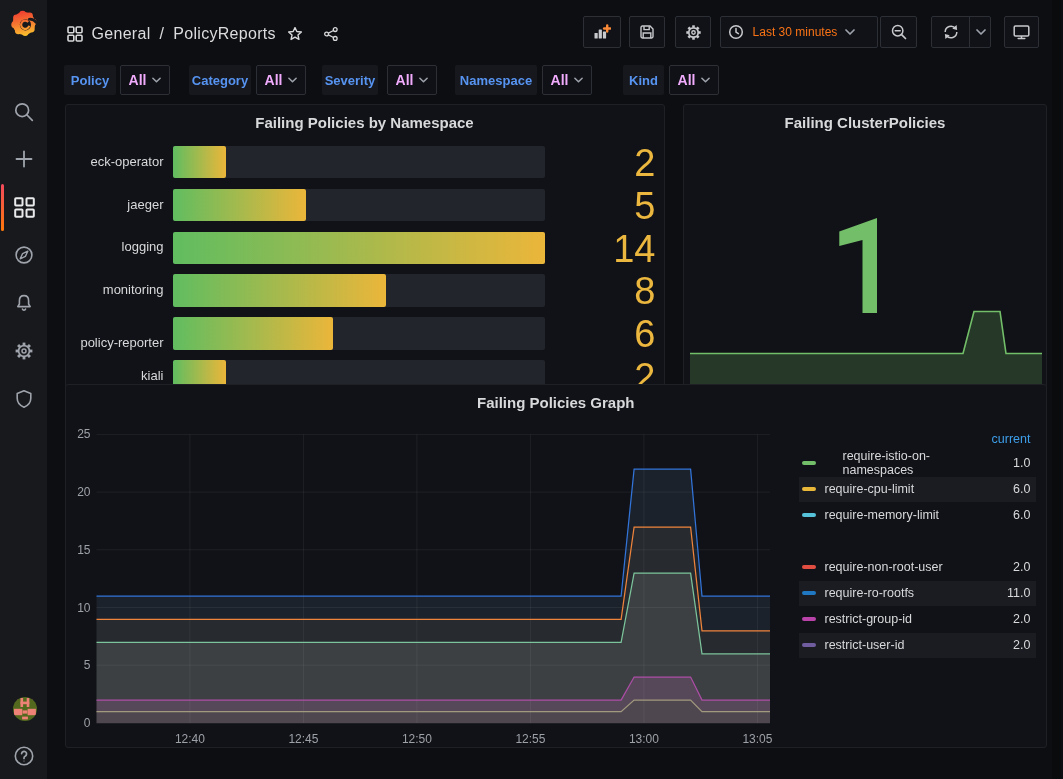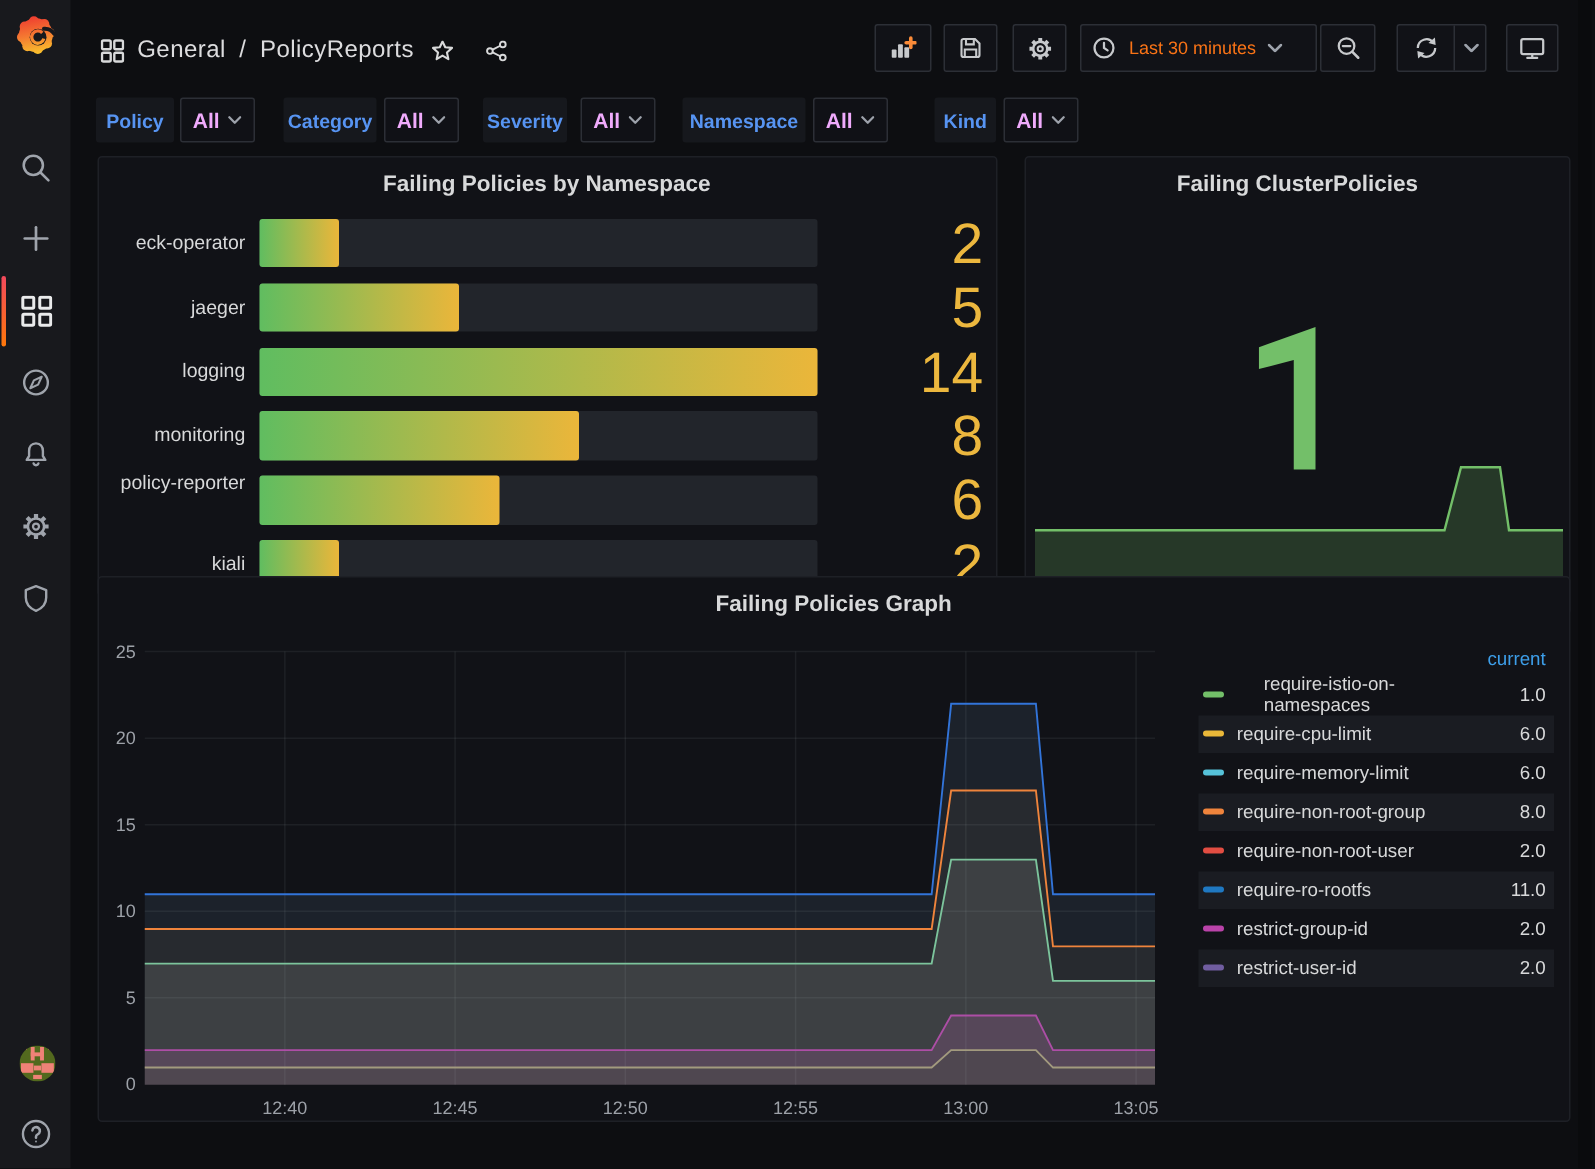--- a/index.html
+++ b/index.html
@@ -257,21 +257,21 @@
   <div class="bglabel" style="top:134.8px;">logging</div>
   <div class="bgtrack" style="top:127px;">
       <div class="bgbar" style="width:371.7px;"></div>
     </div>
   <div class="bgval" style="top:123px;">14</div>
   <div class="bglabel" style="top:177.6px;">monitoring</div>
   <div class="bgtrack" style="top:169.8px;">
       <div class="bgbar" style="width:212.4px;"></div>
     </div>
   <div class="bgval" style="top:165.8px;">8</div>
-  <div class="bglabel" style="top:209px;">policy-reporter</div>
+  <div class="bglabel" style="top:230px;">policy-reporter</div>
   <div class="bgtrack" style="top:212.6px;">
       <div class="bgbar" style="width:159.3px;"></div>
     </div>
   <div class="bgval" style="top:208.6px;">6</div>
   <div class="bglabel" style="top:263.2px;">kiali</div>
   <div class="bgtrack" style="top:255.4px;">
       <div class="bgbar" style="width:53.1px;"></div>
     </div>
   <div class="bgval" style="top:251.4px;">2</div>
 </div>
@@ -331,18 +331,17 @@
       <text x="350.9" y="357.5" text-anchor="middle">12:50</text>
       <text x="464.4" y="357.5" text-anchor="middle">12:55</text>
       <text x="577.9" y="357.5" text-anchor="middle">13:00</text>
       <text x="691.4" y="357.5" text-anchor="middle">13:05</text>
     </g>
   </svg>
   <div style="position:absolute;left:733px;top:47px;width:237px;text-align:right;font-size:12.5px;color:#3d9ee9;padding-right:5px;">current</div>
   <div class="lrow" style="top:65.5px;gap:18px;"><span class="lsw" style="background:#73bf69;"></span>require-istio-on-namespaces<span class="lval">1.0</span></div>
   <div class="lrow alt" style="top:91.5px;"><span class="lsw" style="background:#eab839;"></span>require-cpu-limit<span class="lval">6.0</span></div>
   <div class="lrow" style="top:117.5px;"><span class="lsw" style="background:#56c2d9;"></span>require-memory-limit<span class="lval">6.0</span></div>
-  <div class="lrow alt" style="top:143.5px;"><span class="lsw" style="background:#ef843c;"></span>require-non-root-group<span class="lval">8.0</span></div>
   <div class="lrow" style="top:169.5px;"><span class="lsw" style="background:#e24d42;"></span>require-non-root-user<span class="lval">2.0</span></div>
   <div class="lrow alt" style="top:195.5px;"><span class="lsw" style="background:#1f78c1;"></span>require-ro-rootfs<span class="lval">11.0</span></div>
   <div class="lrow" style="top:221.5px;"><span class="lsw" style="background:#ba43a9;"></span>restrict-group-id<span class="lval">2.0</span></div>
   <div class="lrow alt" style="top:247.5px;"><span class="lsw" style="background:#705da0;"></span>restrict-user-id<span class="lval">2.0</span></div>
 </div>
 
 </body></html>

